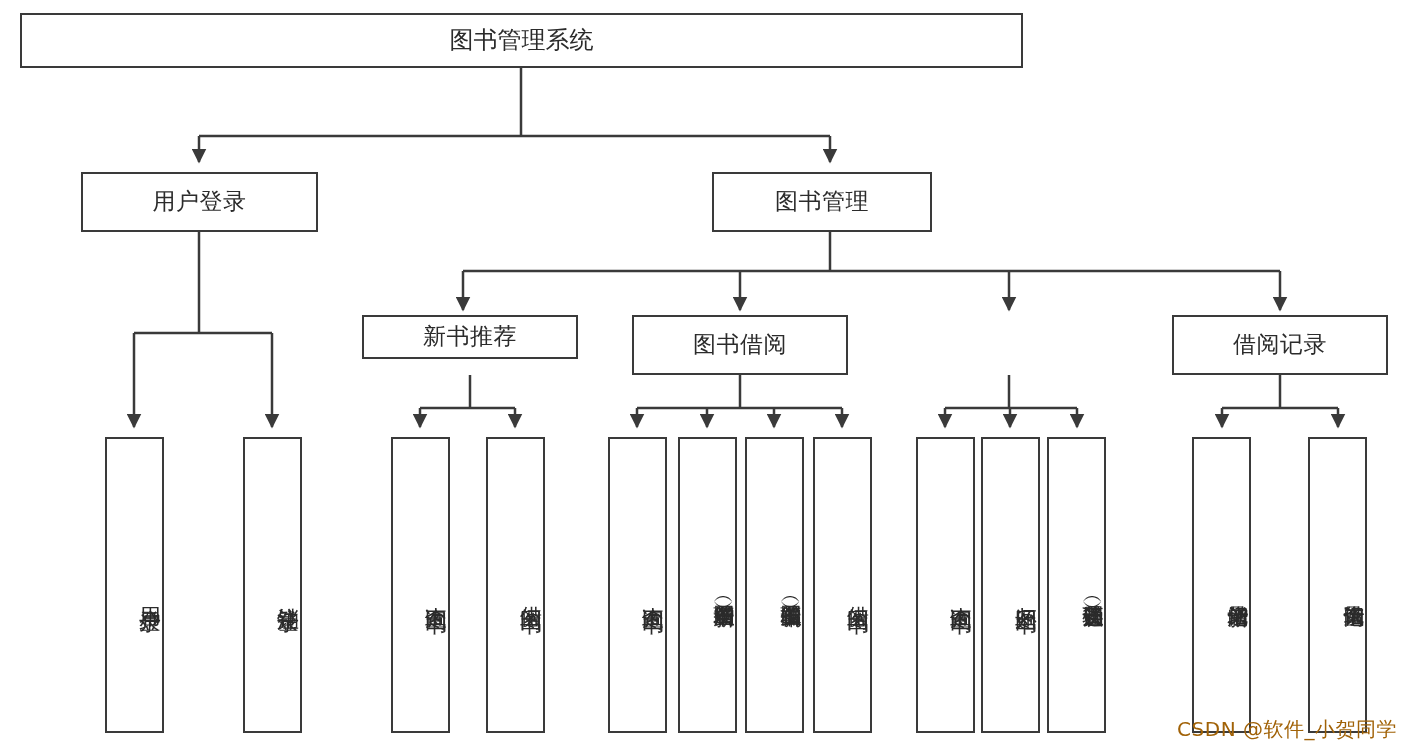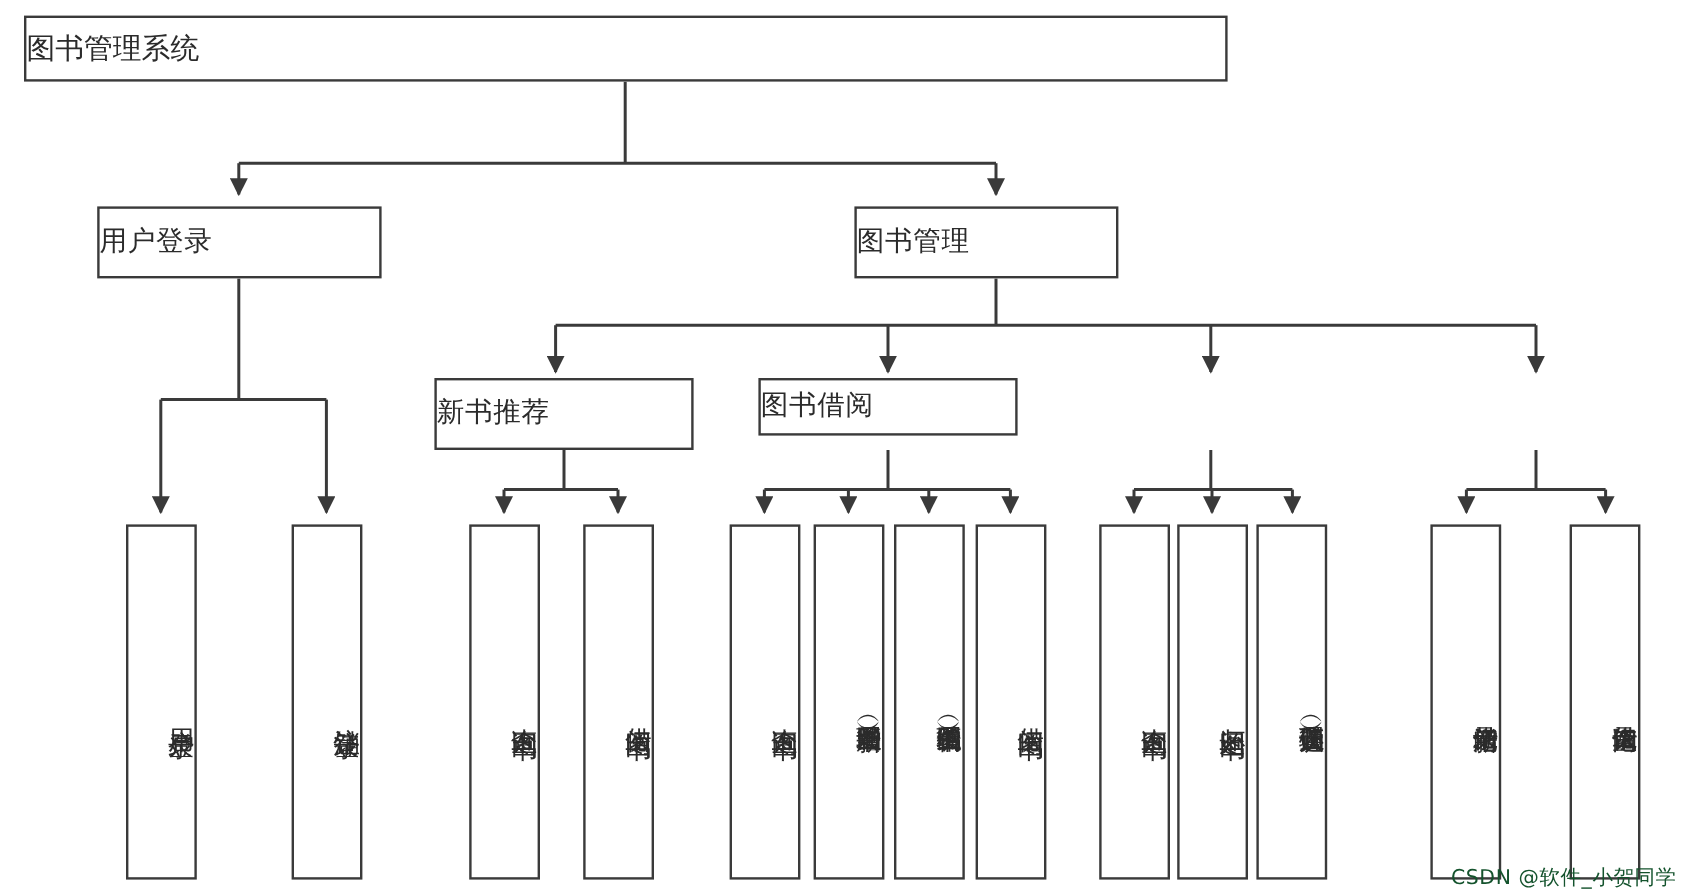--- a/index.html
+++ b/index.html
@@ -17,20 +17,21 @@
     background: #ffffff;
     overflow: hidden;
   }
   .node {
     position: absolute;
     box-sizing: border-box;
     border: 2.5px solid #3a3a3a;
     background: #ffffff;
     display: flex;
     align-items: center;
+    justify-content: center;
     color: #2b2b2b;
     line-height: 1.12;
   }
   .node-h {
     font-size: 23px;
     letter-spacing: 0.5px;
   }
   .node-root {
     font-size: 24px;
   }
@@ -53,22 +54,22 @@
     left: 0;
     top: 0;
     width: 1405px;
     height: 747px;
     pointer-events: none;
   }
   .watermark {
     position: absolute;
     right: 8px;
     bottom: 4px;
-    font-size: 17px;
-    color: #14532d;
+    font-size: 20px;
+    color: #a16207;
     white-space: nowrap;
     letter-spacing: 0.5px;
   }
 </style>
 </head>
 <body>
 
 <div id="canvas">
 
   <svg class="wires" viewBox="0 0 1405 747">
@@ -125,25 +126,28 @@
     <span>图书管理系统</span>
   </div>
 
   <div class="node node-h" style="left:81px; top:172px; width:237px; height:60px;">
     <span>用户登录</span>
   </div>
   <div class="node node-h" style="left:712px; top:172px; width:220px; height:60px;">
     <span>图书管理</span>
   </div>
 
-  <div class="node node-h" style="left:362px; top:315px; width:216px; height:60px;">
+  <div class="node node-h" style="left:362px; top:315px; width:216px; height:44px;">
     <span>新书推荐</span>
   </div>
-  <div class="node node-h" style="left:632px; top:315px; width:216px; height:48px;">
+  <div class="node node-h" style="left:632px; top:315px; width:216px; height:60px;">
     <span>图书借阅</span>
+  </div>
+  <div class="node node-h" style="left:1172px; top:315px; width:216px; height:60px;">
+    <span>借阅记录</span>
   </div>
 
   <div class="node node-v" style="left:105px; top:437px; width:59px; height:296px;">
     <span>用户登录</span>
   </div>
   <div class="node node-v" style="left:243px; top:437px; width:59px; height:296px;">
     <span>注销登录</span>
   </div>
 
   <div class="node node-v" style="left:391px; top:437px; width:59px; height:296px;">

